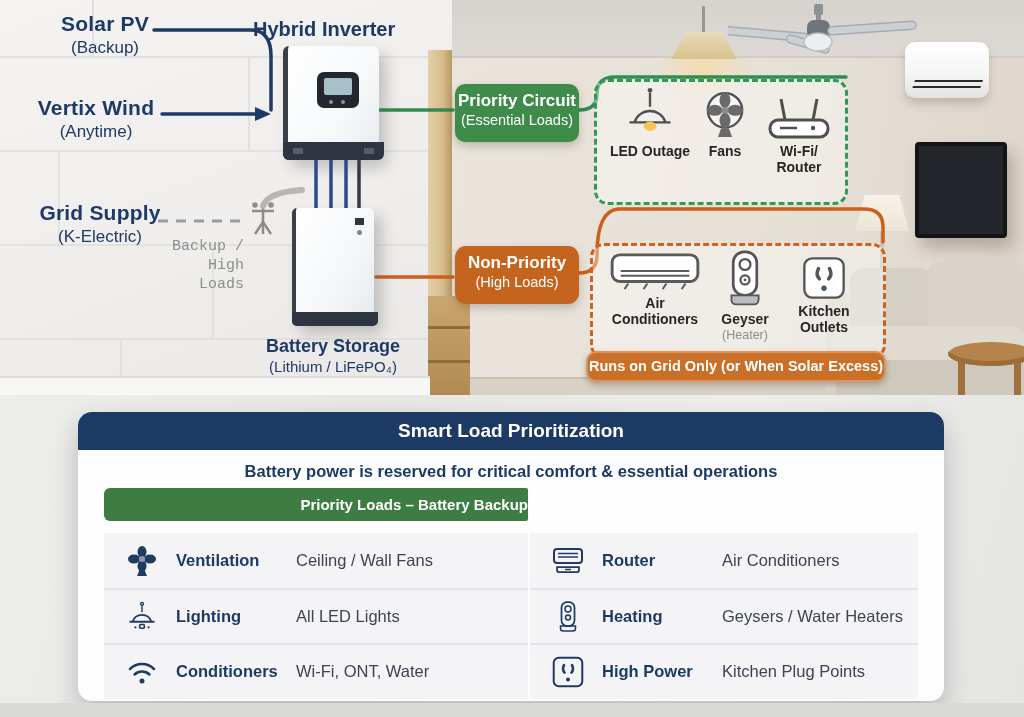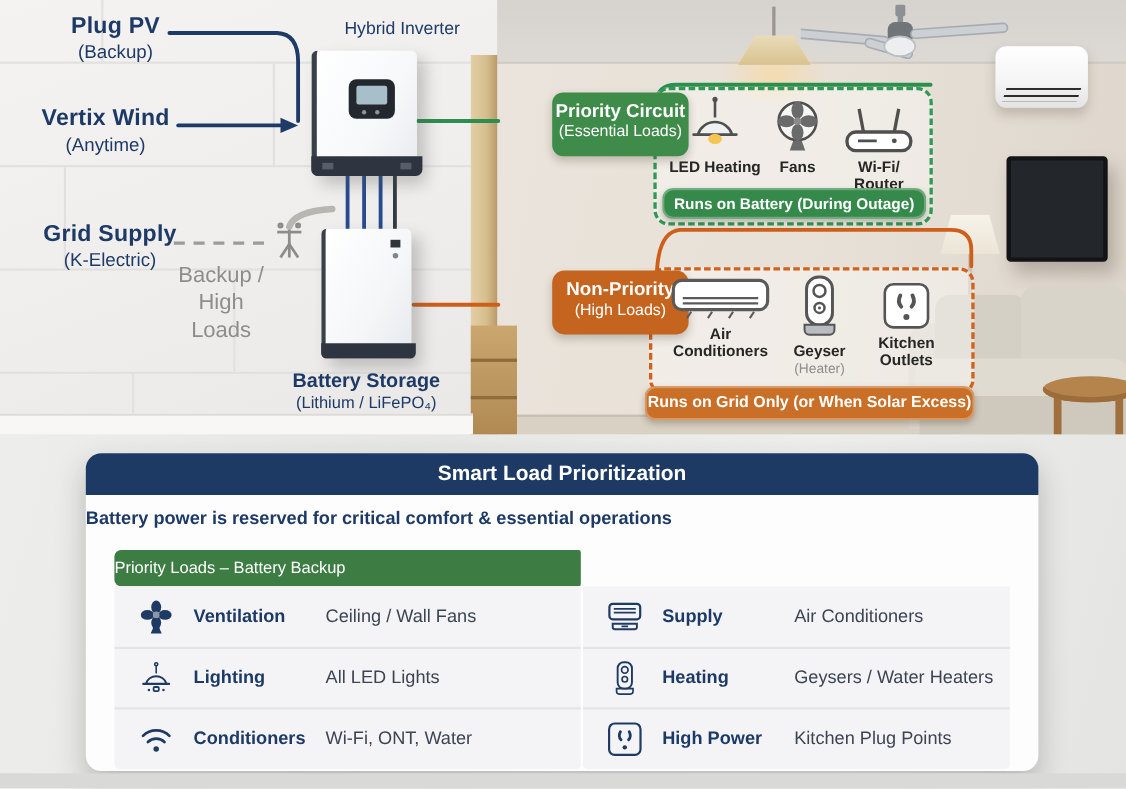--- a/index.html
+++ b/index.html
@@ -64,53 +64,53 @@
       background:linear-gradient(120deg,#ffffff 0%,#f4f6f8 60%,#e6e9ec 100%);
       box-shadow:8px 8px 14px rgba(80,80,80,.28); border-left:4px solid #3a4048; }
   .battery .led { position:absolute; right:10px; top:10px; width:9px; height:7px; background:#30353c; }
   .battery .dot { position:absolute; right:12px; top:22px; width:5px; height:5px; border-radius:50%; background:#7d858e; }
   .battery .bottom-bar { position:absolute; left:-4px; bottom:0; width:86px; height:14px; background:#2e3440; border-radius:0 0 5px 5px; }
 
   
   .src-label { text-align:center; color:#1d3a66; }
   .src-label .t { font-weight:bold; font-size:21px; letter-spacing:.2px; }
   .src-label .s { font-size:17px; margin-top:2px; }
-  .note-gray { color:#8d8d8d; font-size:20px; text-align:center; line-height:1.25; }
+  .note-gray { color:#8d8d8d; font-size:15px; text-align:right; line-height:1.25;font-family:Liberation Mono, monospace; }
   .dev-label { text-align:center; color:#1d3a66; }
   .dev-label .t { font-weight:bold; font-size:18px; }
   .dev-label .s { font-size:15px; margin-top:1px; }
-  .inv-title { color:#1d3a66; font-weight:normal; font-size:16px; text-align:right; }
+  .inv-title { color:#1d3a66; font-weight:bold; font-size:20px; text-align:left; }
 
   
   .tag-box { border-radius:10px; color:#fff; text-align:center; padding-top:7px;
-      box-shadow:0 4px 8px rgba(60,50,30,.25);margin-left:47px; }
+      box-shadow:0 4px 8px rgba(60,50,30,.25); }
   .tag-box .t { font-weight:bold; font-size:17px; }
   .tag-box .s { font-size:14.5px; margin-top:1px; }
   .tag-green { background:#3e8b4a; }
   .tag-orange { background:#c4641f;border-radius:11px; }
   .dash-box { border:3px dashed #2e9a55; border-radius:14px; background:rgba(255,255,255,.38); }
   .dash-box.orange { border-color:#d2611c; }
   .app-item { position:absolute; display:flex; flex-direction:column; align-items:center; }
   .app-item .ic { display:flex; align-items:flex-end; justify-content:center; }
   .app-item .nm { font-size:14px; font-weight:bold; color:#262626; text-align:center; line-height:1.12; margin-top:4px; }
   .app-item .sub { font-size:12.5px; color:#8d8d8d; }
   .pill { border-radius:10px; color:#fff; font-weight:bold; text-align:center;
       box-shadow:0 3px 6px rgba(60,50,30,.3); border:2px solid rgba(255,255,255,.28); }
   .pill-green { background:#35894a; font-size:14px; line-height:24px; }
   .pill-orange { background:#c96f27; font-size:14.5px; line-height:27px; }
 
   
   .card { left:78px; top:412px; width:866px; height:289px; background:#fdfdfe; border-radius:14px;
       box-shadow:0 12px 26px rgba(40,40,50,.25); }
   .card-header { position:absolute; left:0; top:0; width:100%; height:38px; background:#1c3a64;
       border-radius:14px 14px 0 0; color:#fff; font-weight:bold; font-size:19px; text-align:center; line-height:38px; }
-  .card-sub { position:absolute; left:0; top:50px; width:100%; color:#1d3a66;
+  .card-sub { position:absolute; left:0; top:50px; width:100%; text-align:center; color:#1d3a66;
       font-weight:bold; font-size:16.5px; }
-  .col-header { position:absolute; top:88px; height:33px; color:#fff; font-weight:normal; font-size:15px;
-      text-align:left; line-height:33px; }
+  .col-header { position:absolute; top:76px; height:33px; color:#fff; font-weight:bold; font-size:15px;
+      text-align:right; line-height:33px; }
   .col-header.green { left:26px; width:424px; background:#3d7c42; border-radius:6px 2px 2px 6px; }
   .col-header.orange { left:452px; width:388px; background:#cb7023; border-radius:2px 6px 6px 2px; }
   .col-rows { position:absolute; top:121px; height:166px; background:#f4f4f6; }
   .col-rows.left { left:26px; width:424px; border-radius:0 0 4px 4px; }
   .col-rows.right { left:452px; width:388px; border-radius:0 0 4px 4px; }
   .t-row { display:flex; align-items:center; height:55px; }
   .t-row + .t-row { border-top:2px solid #e4e4e8; }
   .t-row .ric { width:32px; height:32px; margin-left:22px; flex:none; color:#1f3a63; }
   .t-row .rlabel { width:120px; margin-left:18px; font-weight:bold; font-size:16.5px; color:#1d3a66; flex:none; }
   .t-row .rvalue { font-size:16.5px; color:#3c4453; }
@@ -221,21 +221,21 @@
           <div class="port" style="right:10px"></div>
         </div>
     </div>
     <div class="abs battery">
       <div class="led"></div>
         <div class="dot"></div>
         <div class="bottom-bar"></div>
     </div>
 
     <div class="abs src-label" style="left:35px;top:12px;width:140px">
-      <div class="t">Plug PV</div>
+      <div class="t">Solar PV</div>
       <div class="s">(Backup)</div>
     </div>
     <div class="abs src-label" style="left:20px;top:96px;width:152px">
       <div class="t">Vertix Wind</div>
       <div class="s">(Anytime)</div>
     </div>
     <div class="abs src-label" style="left:30px;top:201px;width:140px">
       <div class="t">Grid Supply</div>
       <div class="s">(K-Electric)</div>
     </div>
@@ -253,21 +253,21 @@
     </div>
     <div class="app-item" style="left:606px;top:86px;width:88px">
       <div class="ic icon-gray" style="height:54px">
         <svg width="50" height="54" viewBox="0 0 64 68">
           <circle cx="32" cy="5" r="3" fill="currentColor"></circle>
           <line x1="32" y1="8" x2="32" y2="26" stroke="currentColor" stroke-width="3"></line>
           <path d="M12 46 A21 21 0 0 1 52 46 L57 46 L7 46 Z" fill="#eef0f2" stroke="currentColor" stroke-width="3" stroke-linejoin="round"></path>
           <ellipse cx="32" cy="51" rx="8" ry="6" fill="#f6c453"></ellipse>
         </svg>
       </div>
-      <div class="nm">LED Heating</div>
+      <div class="nm">LED Outage</div>
     </div>
     <div class="app-item" style="left:696px;top:88px;width:58px">
       <div class="ic icon-gray" style="height:52px">
         <svg width="50" height="50" viewBox="0 0 64 64">
           <circle cx="32" cy="26" r="22" fill="#f6f6f6" stroke="currentColor" stroke-width="3"></circle>
           <g fill="#6a6a6a">
             <ellipse cx="32" cy="13" rx="7" ry="10"></ellipse>
               <ellipse cx="45" cy="26" rx="10" ry="7"></ellipse>
             <ellipse cx="32" cy="39" rx="7" ry="10"></ellipse>
               <ellipse cx="19" cy="26" rx="10" ry="7"></ellipse>
@@ -283,21 +283,20 @@
         <svg width="64" height="44" viewBox="0 0 64 44">
           <line x1="18" y1="24" x2="14" y2="3" stroke="currentColor" stroke-width="3"></line>
           <line x1="46" y1="24" x2="50" y2="3" stroke="currentColor" stroke-width="3"></line>
           <rect x="3" y="24" width="58" height="17" rx="8" fill="#fff" stroke="currentColor" stroke-width="3"></rect>
           <line x1="13" y1="32" x2="30" y2="32" stroke="currentColor" stroke-width="2.5"></line>
           <circle cx="46" cy="32" r="2.2" fill="currentColor"></circle>
         </svg>
       </div>
       <div class="nm">Wi-Fi/ Router</div>
     </div>
-    <div class="abs pill pill-green" style="left:602px;top:171px;width:240px;height:28px">Runs on Battery (During Outage)</div>
 
     <div class="abs dash-box orange" style="left:590px;top:243px;width:296px;height:116px"></div>
     <div class="abs tag-box tag-orange" style="left:455px;top:246px;width:124px;height:58px">
       <div class="t">Non-Priority</div>
       <div class="s">(High Loads)</div>
     </div>
     <div class="app-item" style="left:602px;top:250px;width:106px">
       <div class="ic icon-gray" style="height:42px">
         <svg width="92" height="40" viewBox="0 0 96 42">
           <rect x="3" y="3" width="90" height="28" rx="8" fill="#fff" stroke="#5a5a5a" stroke-width="3"></rect>
@@ -393,21 +392,21 @@
       <div class="t-row">
         <span class="ric">
           <svg width="32" height="32" viewBox="0 0 64 64">
             <rect x="4" y="8" width="56" height="28" rx="6" fill="none" stroke="currentColor" stroke-width="4"></rect>
             <line x1="12" y1="17" x2="52" y2="17" stroke="currentColor" stroke-width="3"></line>
             <line x1="12" y1="24" x2="52" y2="24" stroke="currentColor" stroke-width="3"></line>
             <path d="M10 44 h44 v6 a4 4 0 0 1 -4 4 h-36 a4 4 0 0 1 -4 -4 z" fill="none" stroke="currentColor" stroke-width="3.5"></path>
             <line x1="26" y1="49" x2="38" y2="49" stroke="currentColor" stroke-width="3"></line>
           </svg>
         </span>
-        <span class="rlabel">Supply</span>
+        <span class="rlabel">Router</span>
         <span class="rvalue">Air Conditioners</span>
       </div>
       <div class="t-row">
         <span class="ric">
           <svg width="32" height="32" viewBox="0 0 44 64">
             <rect x="9" y="2" width="26" height="48" rx="11" fill="none" stroke="currentColor" stroke-width="3.5"></rect>
             <circle cx="22" cy="16" r="6" fill="none" stroke="currentColor" stroke-width="3"></circle>
             <circle cx="22" cy="33" r="5" fill="none" stroke="currentColor" stroke-width="3"></circle>
             <path d="M7 50 h30 v5 a5 5 0 0 1 -5 5 h-20 a5 5 0 0 1 -5 -5 z" fill="none" stroke="currentColor" stroke-width="3"></path>
           </svg>

